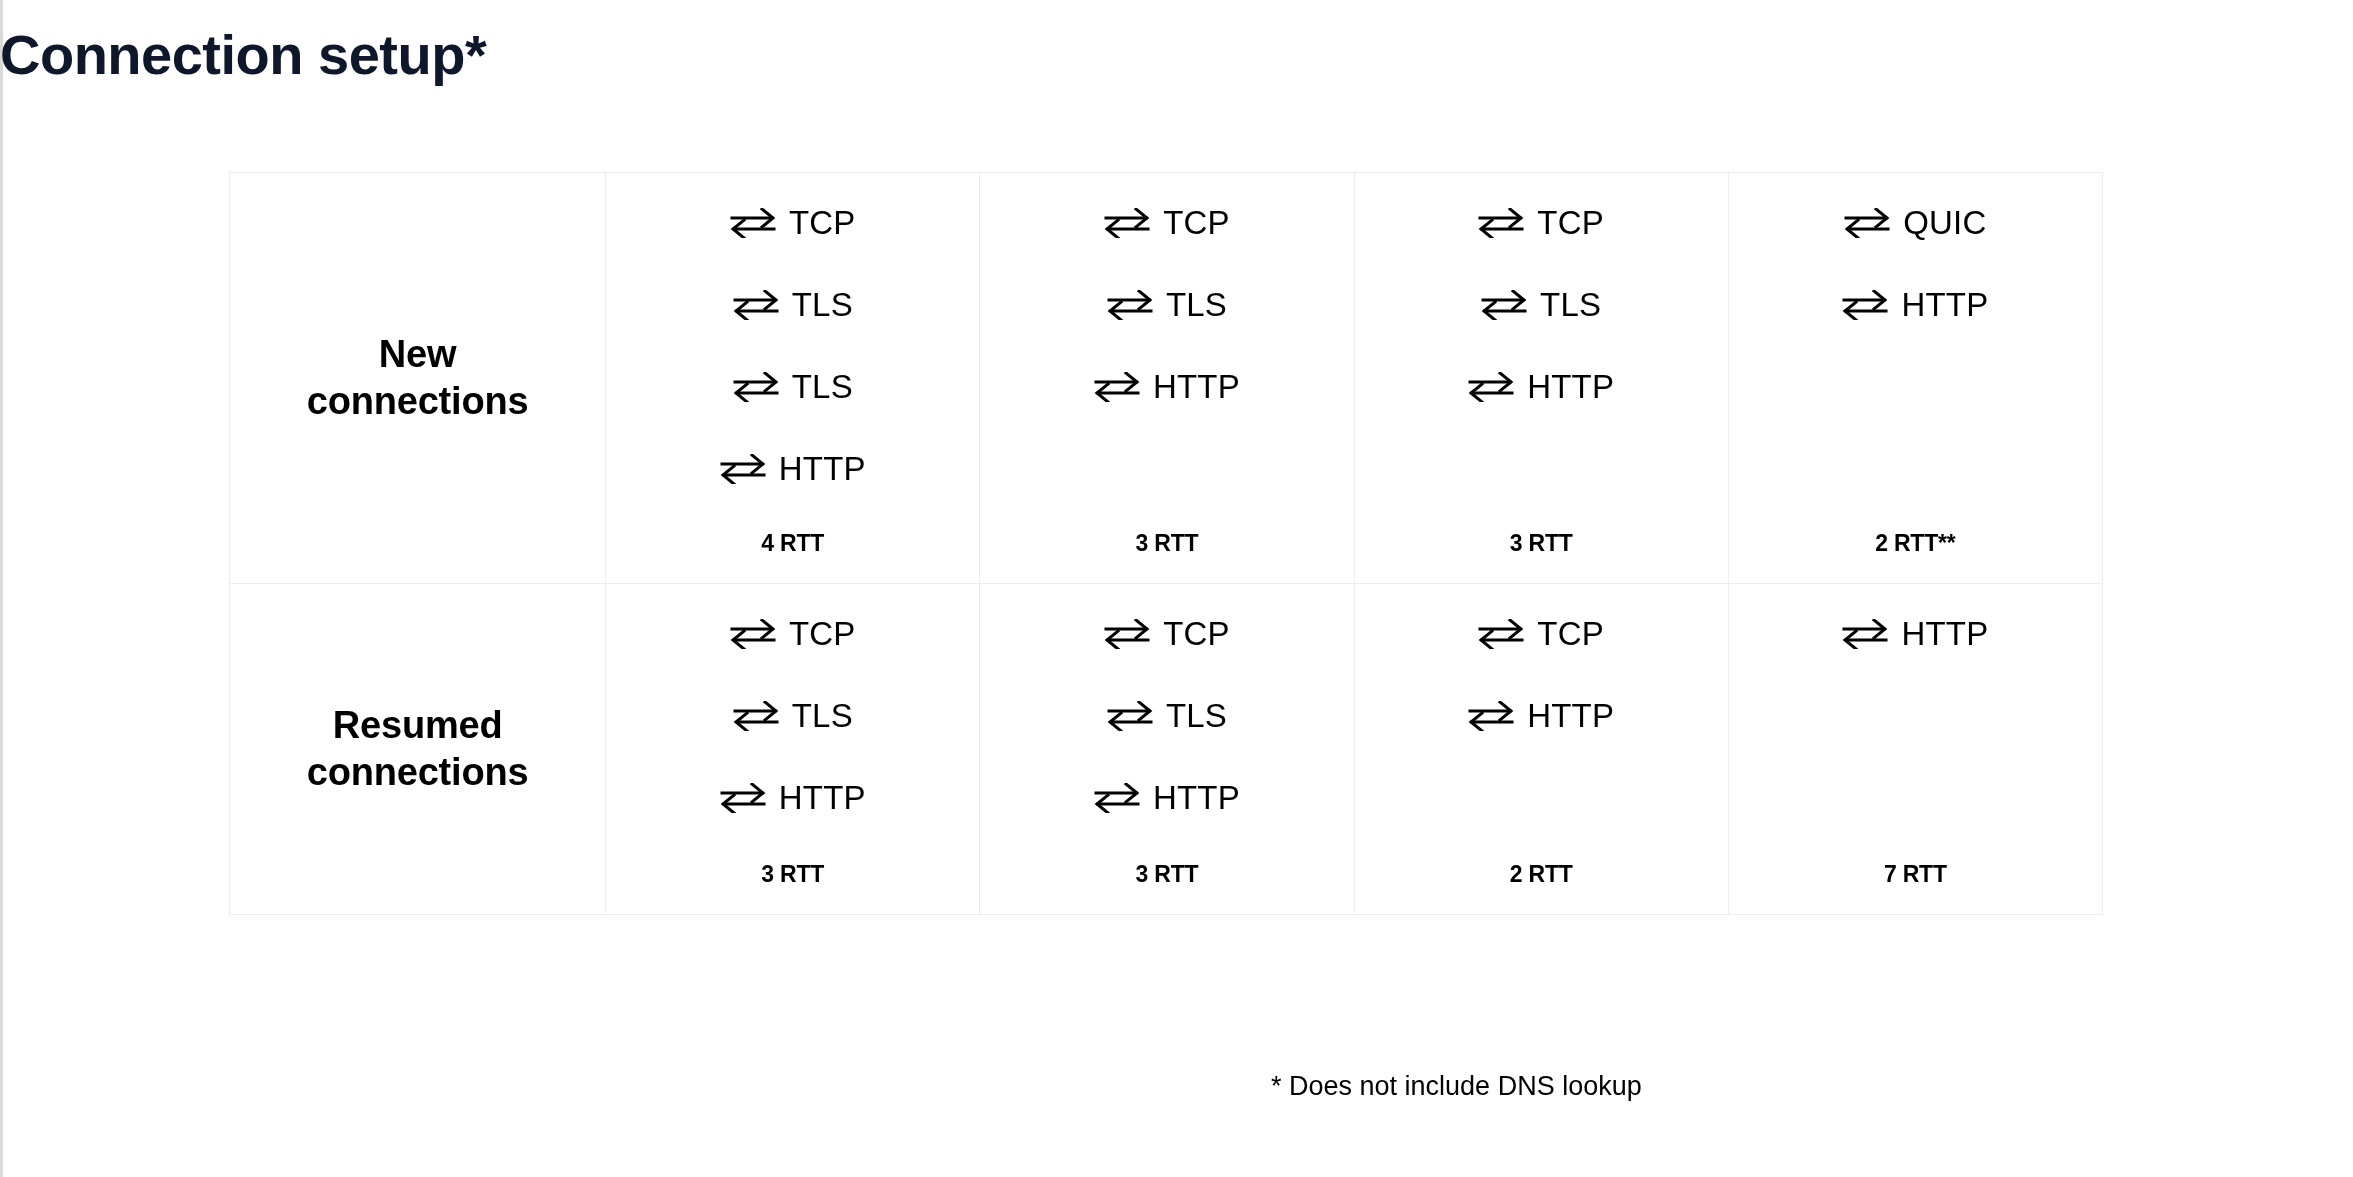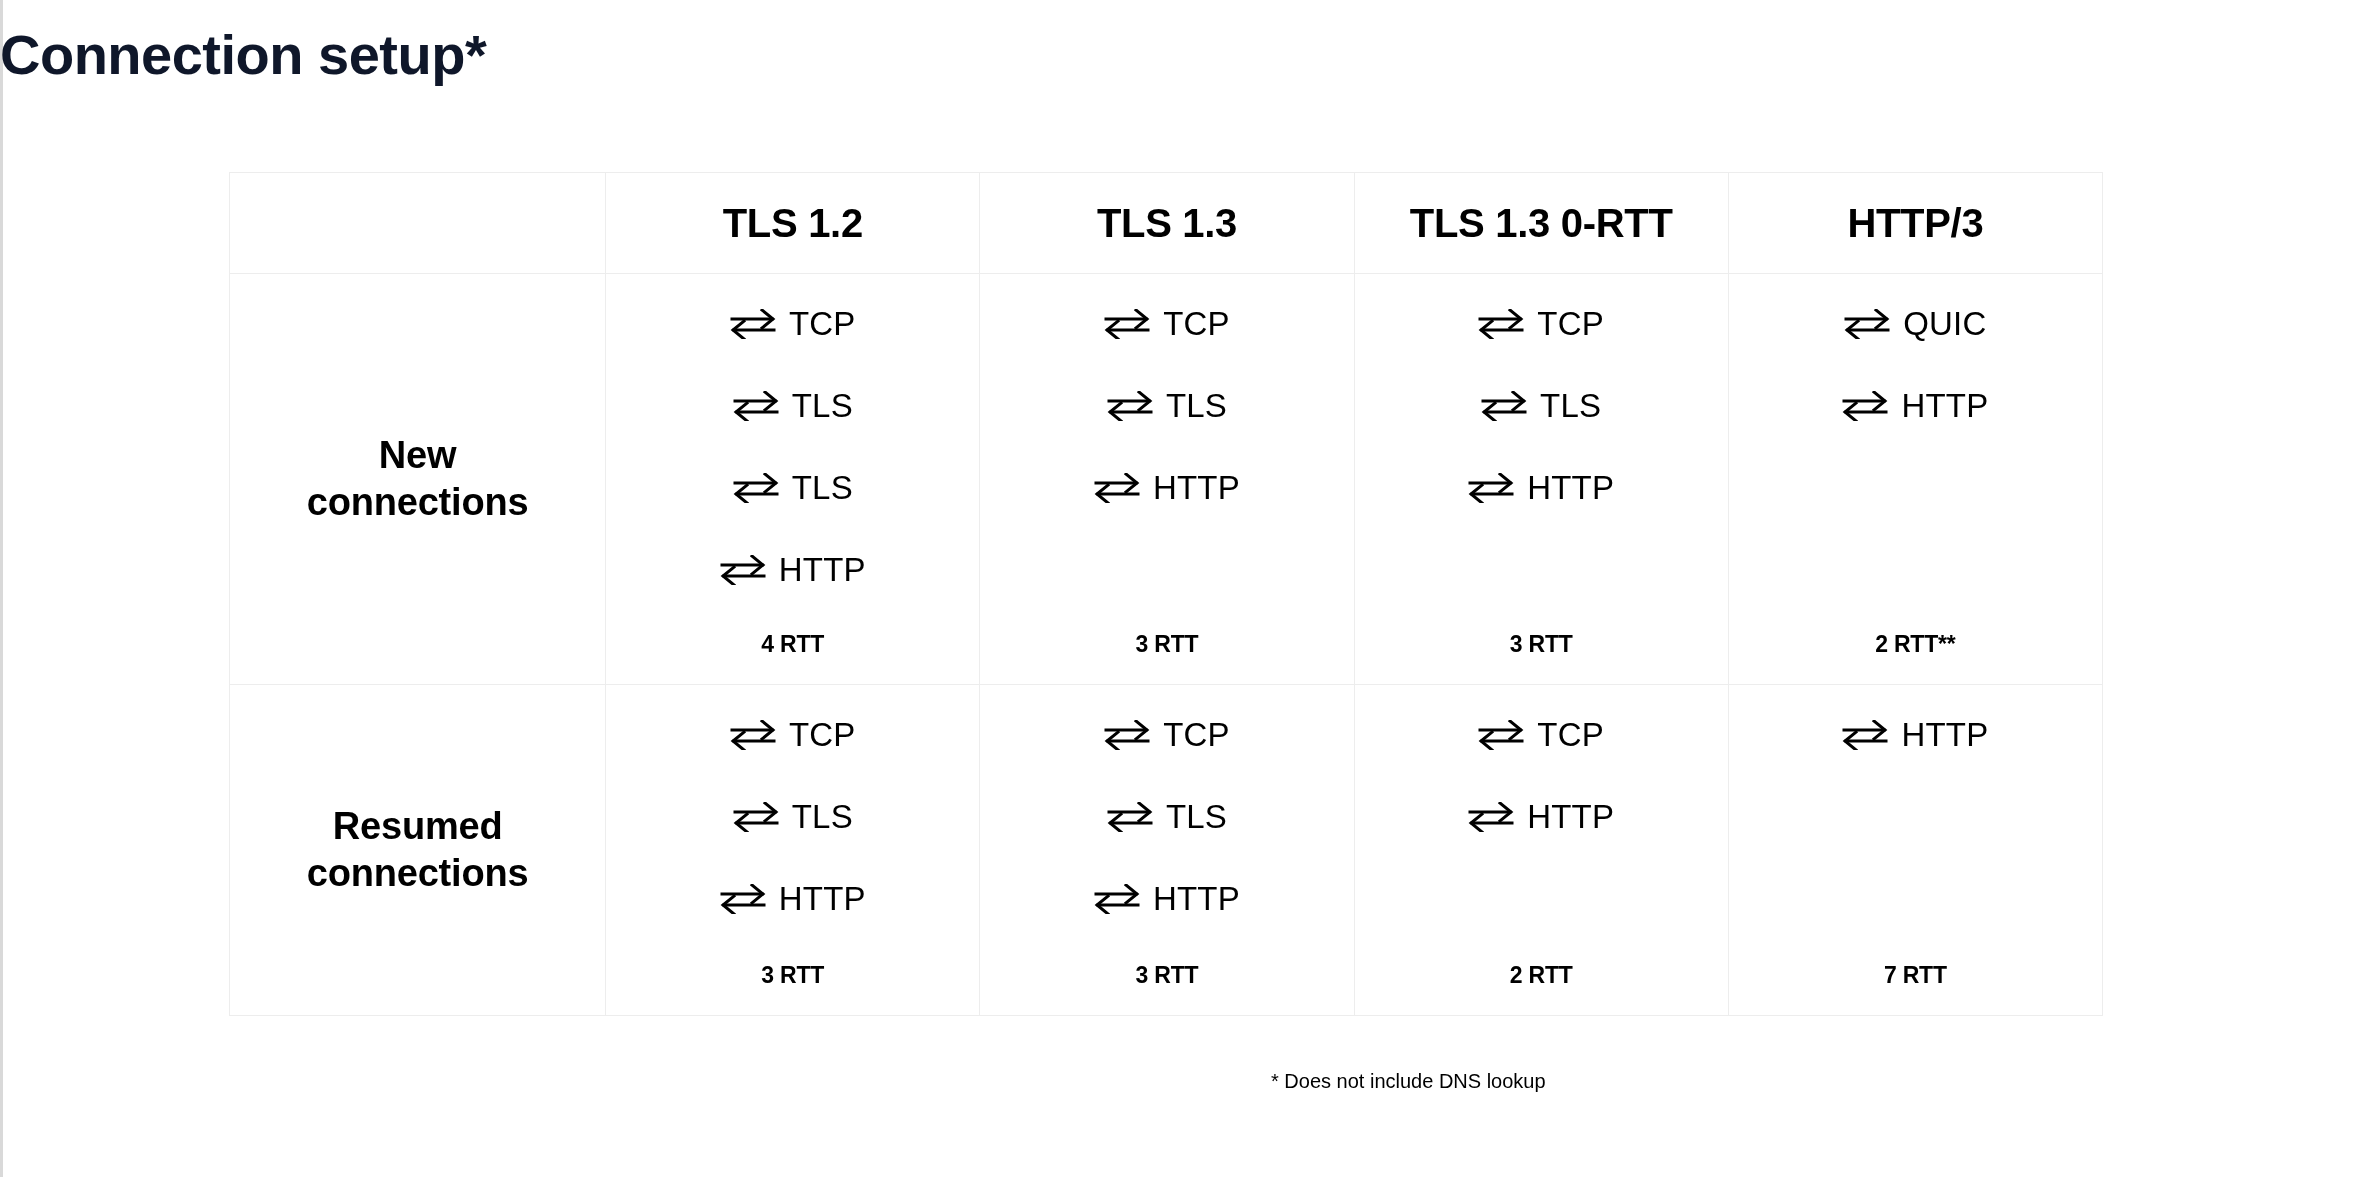--- a/index.html
+++ b/index.html
@@ -116,21 +116,21 @@
     font-size: 23px;
     font-weight: bold;
     letter-spacing: -0.2px;
   }
 
   
   #footnotes {
     position: absolute;
     left: 1271px;
     top: 1068px;
-    font-size: 20px;
+    font-size: 27px;
     line-height: 1.38;
     color: #000000;
     white-space: nowrap;
   }
 </style>
 </head>
 <body>
 
 <div id="slide-left-edge"></div>
 
@@ -138,27 +138,20 @@
 
 <table id="setup-table">
   <colgroup>
     <col class="col-rowlabel">
     <col class="col-proto">
     <col class="col-proto">
     <col class="col-proto">
     <col class="col-proto">
   </colgroup>
   <tbody id="table-body">
-      <tr class="header-row">
-        <td></td>
-        <td class="col-header">TLS 1.2</td>
-        <td class="col-header">TLS 1.3</td>
-        <td class="col-header">TLS 1.3 0-RTT</td>
-        <td class="col-header">HTTP/3</td>
-      </tr>
       <tr class="body-row-new">
         <td class="row-label">
           <div>New</div>
           <div>connections</div>
         </td>
         <td>
           <div class="cell-inner">
             <div class="steps">
               <div class="step">
                 <span class="step-arrow">

